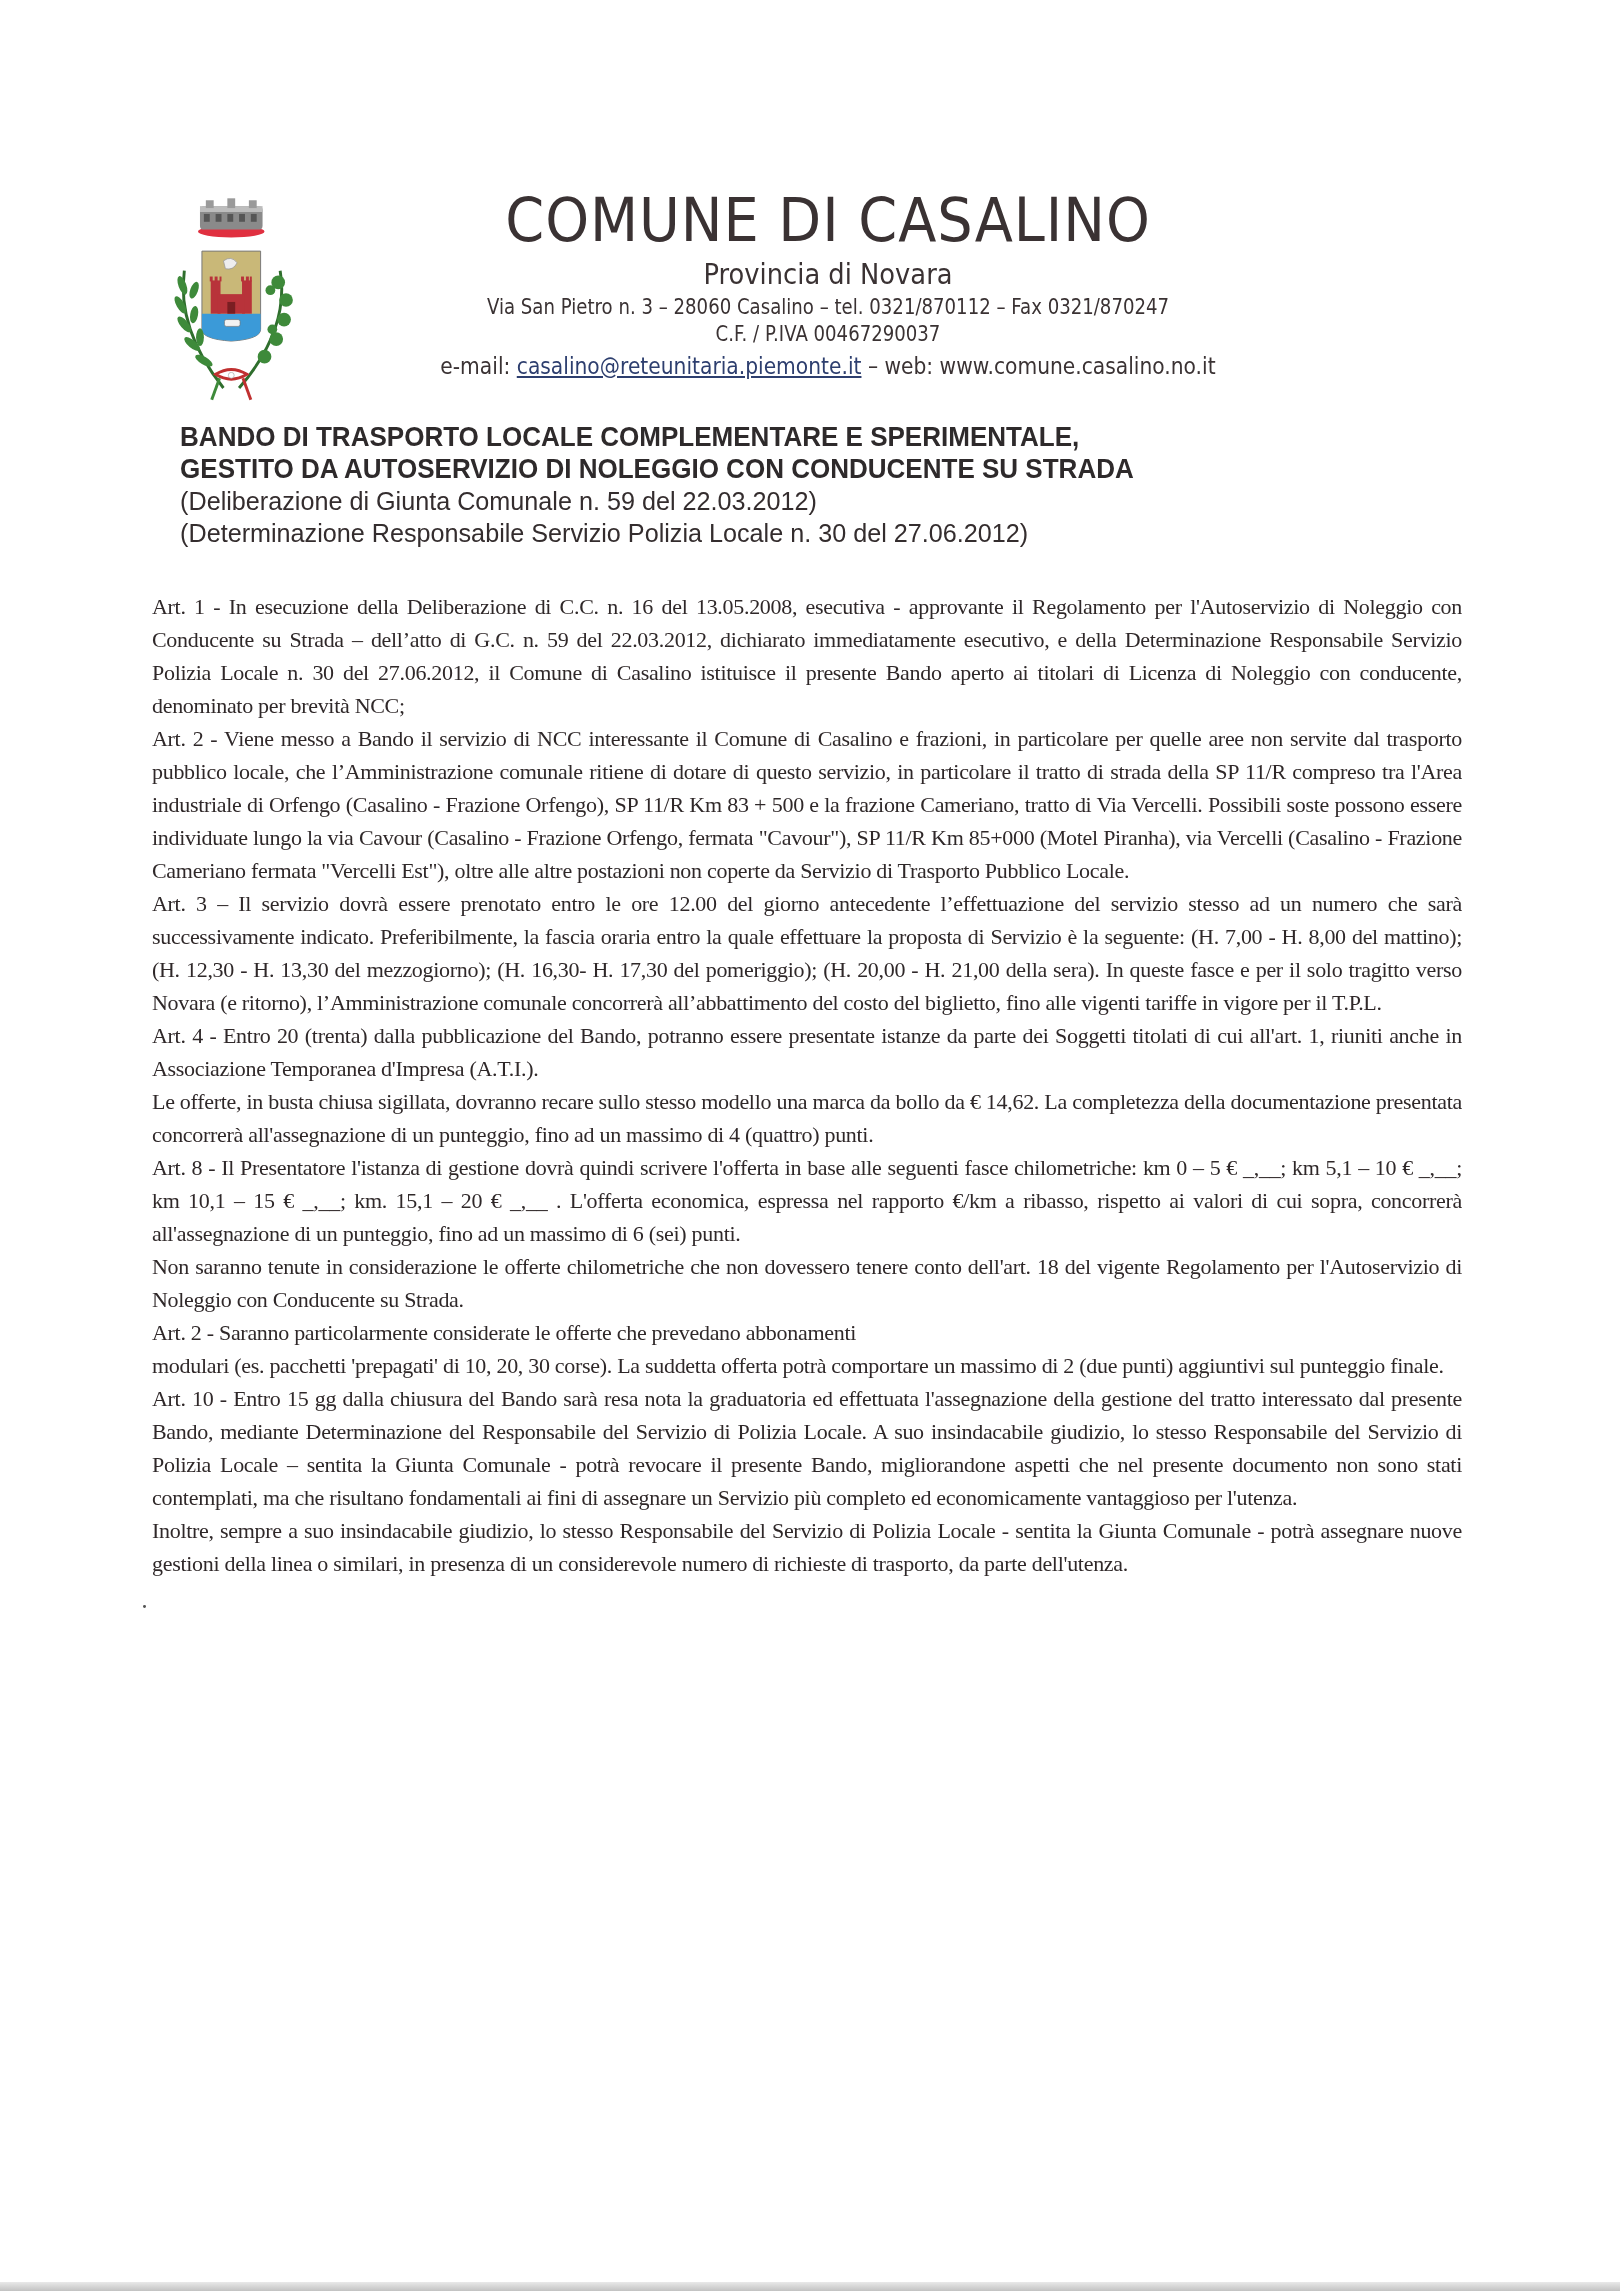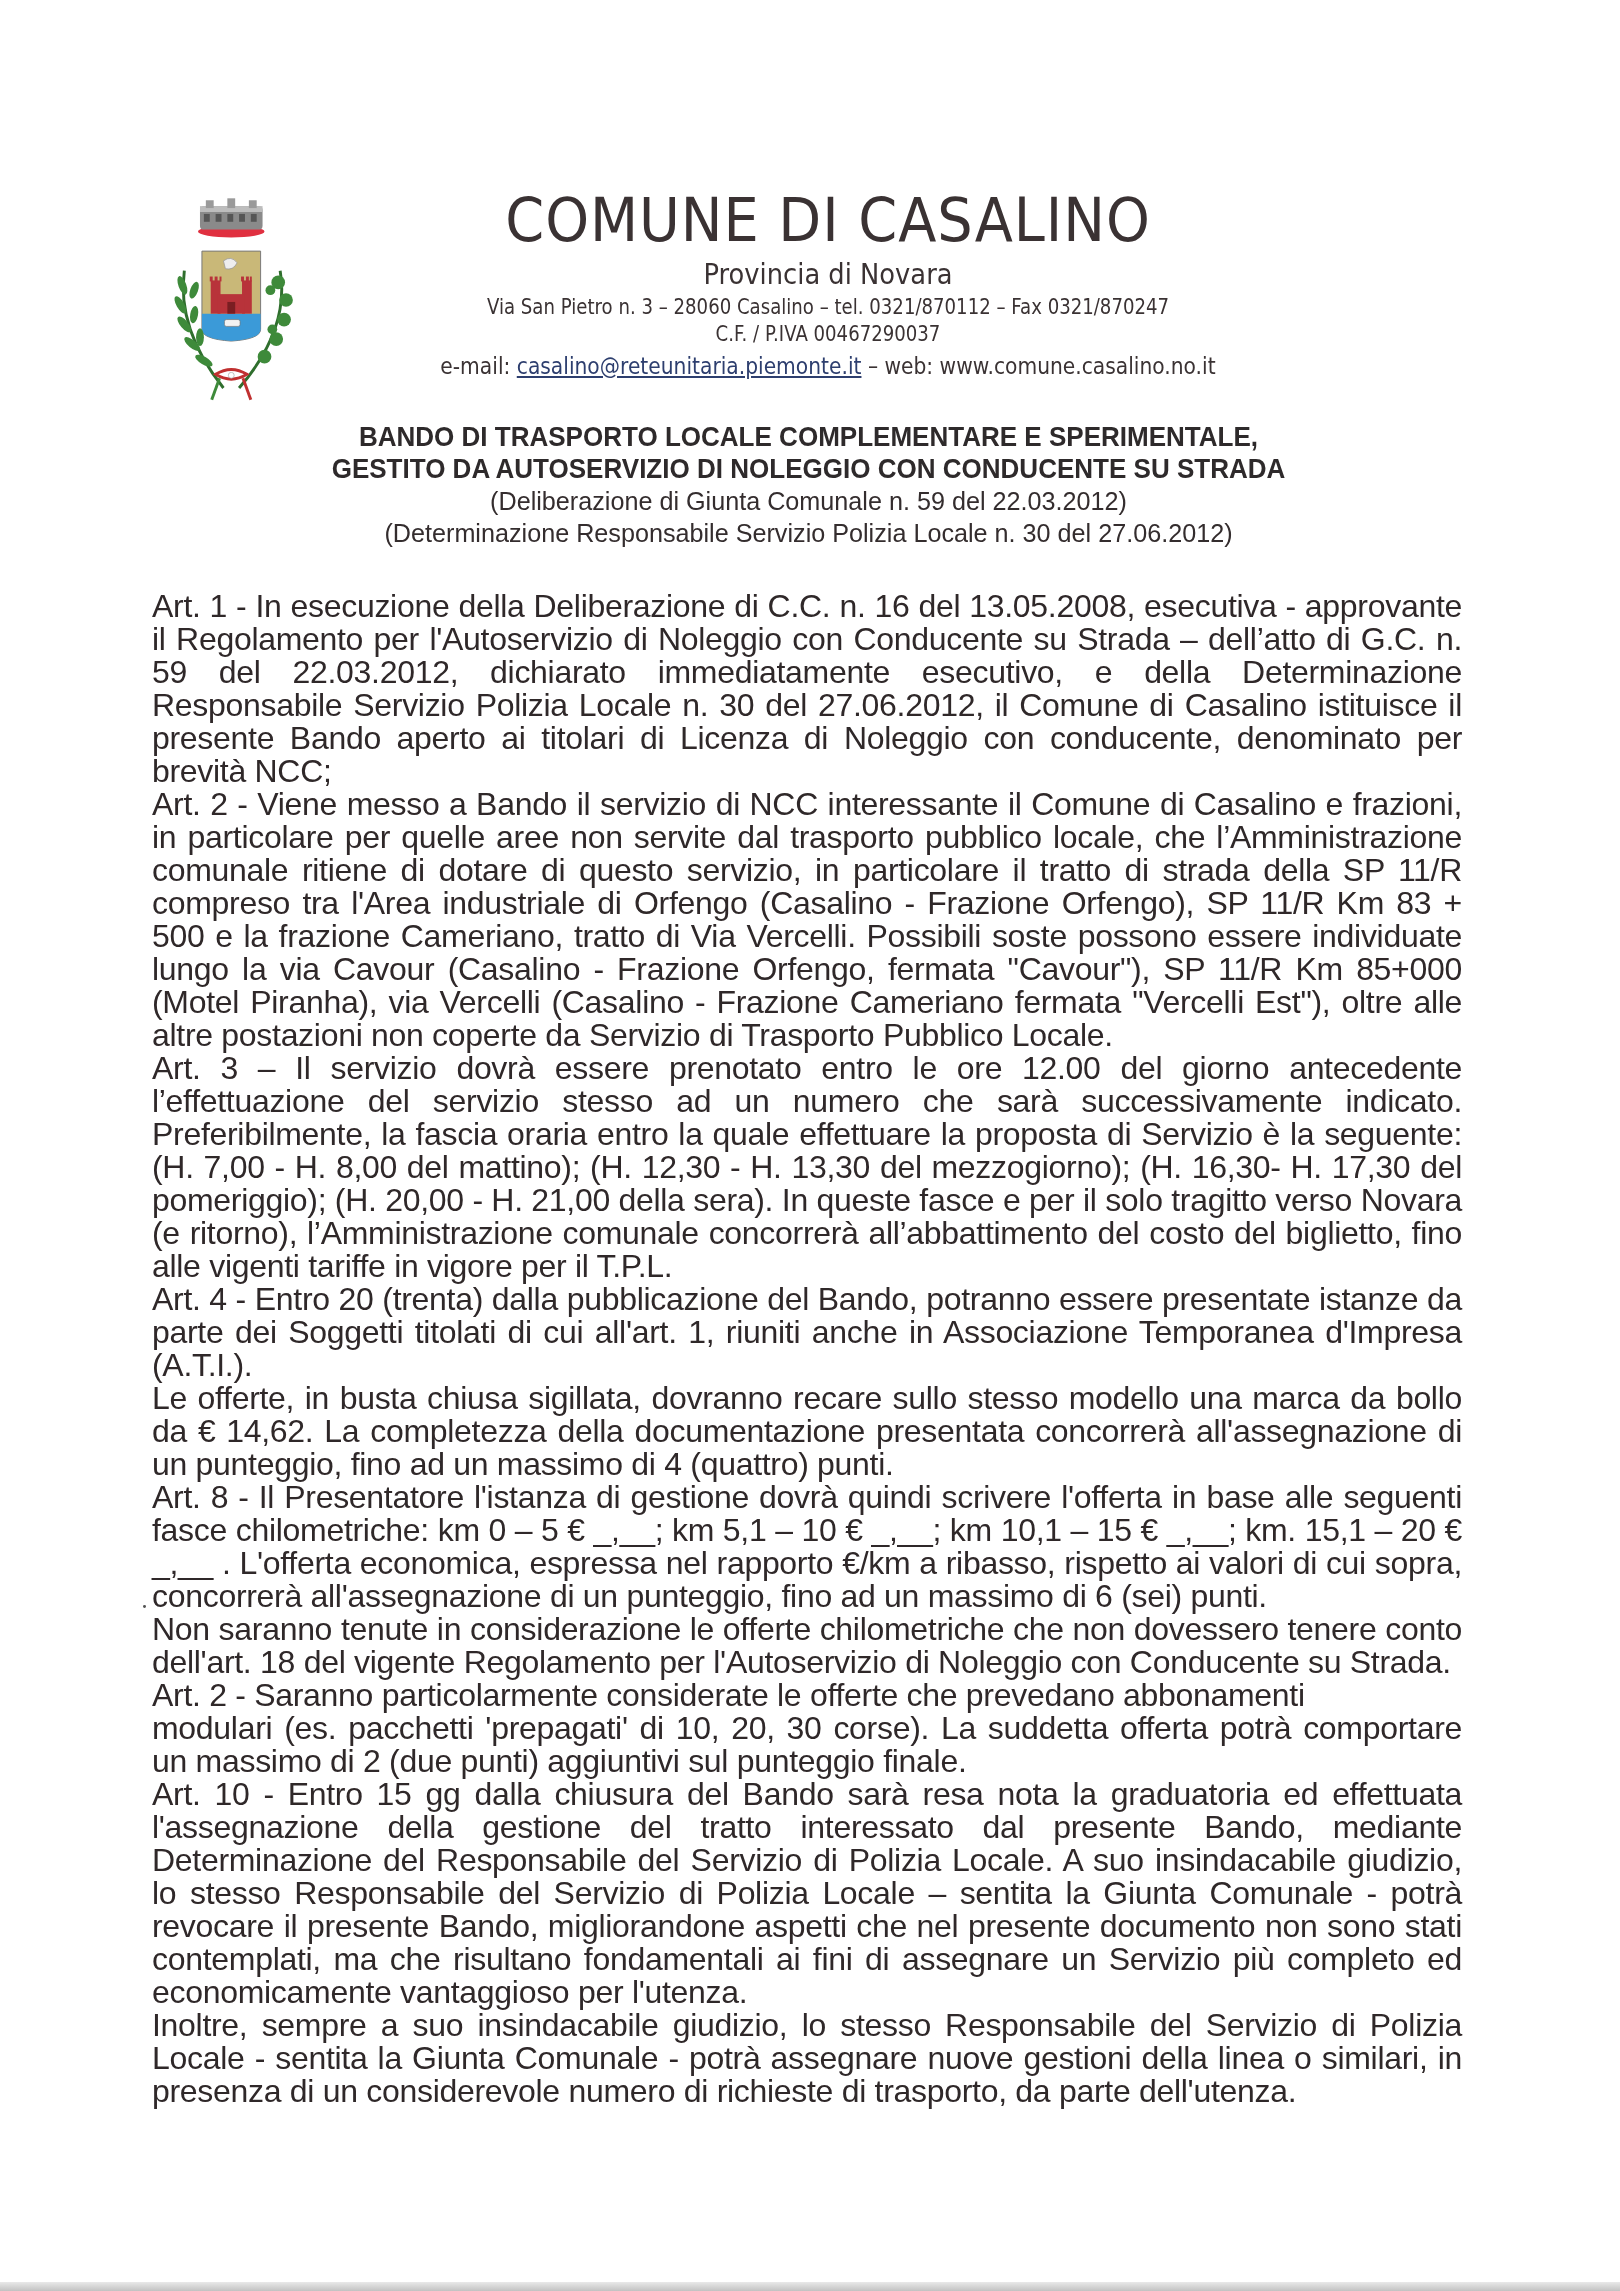--- a/index.html
+++ b/index.html
@@ -83,21 +83,20 @@
     .lh-contacts a {
       color: #2d3e6e;
       text-decoration: underline;
     }
     
     .title-block {
       position: absolute;
       left: 147px;
       top: 421px;
       width: 1323px;
-      text-align: center;
     }
     .title-line {
       display: block;
       white-space: nowrap;
       line-height: 32px;
       font-size: 26.5px;
       transform: scaleX(0.95);
     }
     .title-bold {
       font-weight: bold;
@@ -107,23 +106,24 @@
     .title-sub {
       font-size: 26.5px;
       color: #342d2e;
     }
     
     .body-text {
       position: absolute;
       left: 152px;
       top: 590px;
       width: 1310px;
-      font-size: 32px;
+      font-size: 22px;
       line-height: 33px;
       color: #2f2829;
+      font-family: Liberation Serif, serif;
     }
     .para {
       margin: 0;
       text-align: justify;
       text-align-last: left;
       letter-spacing: -0.3px;
       word-spacing: 0px;
     }
     .stray-mark {
       position: absolute;

